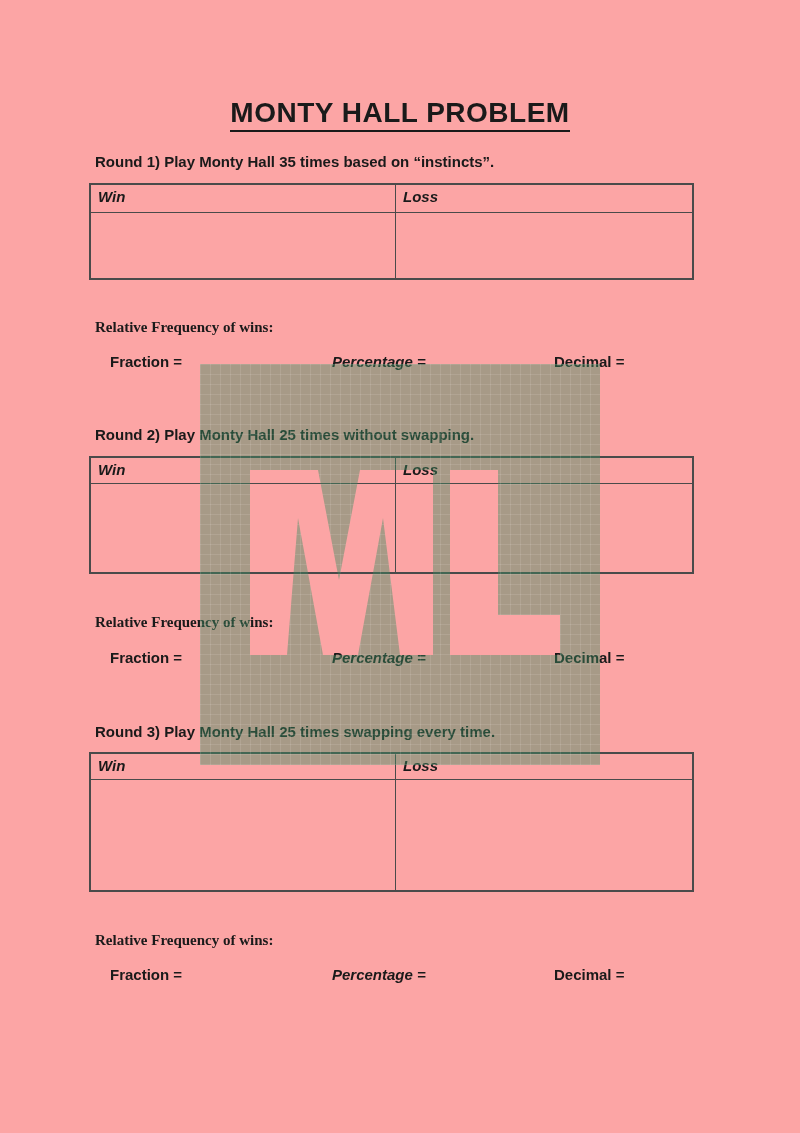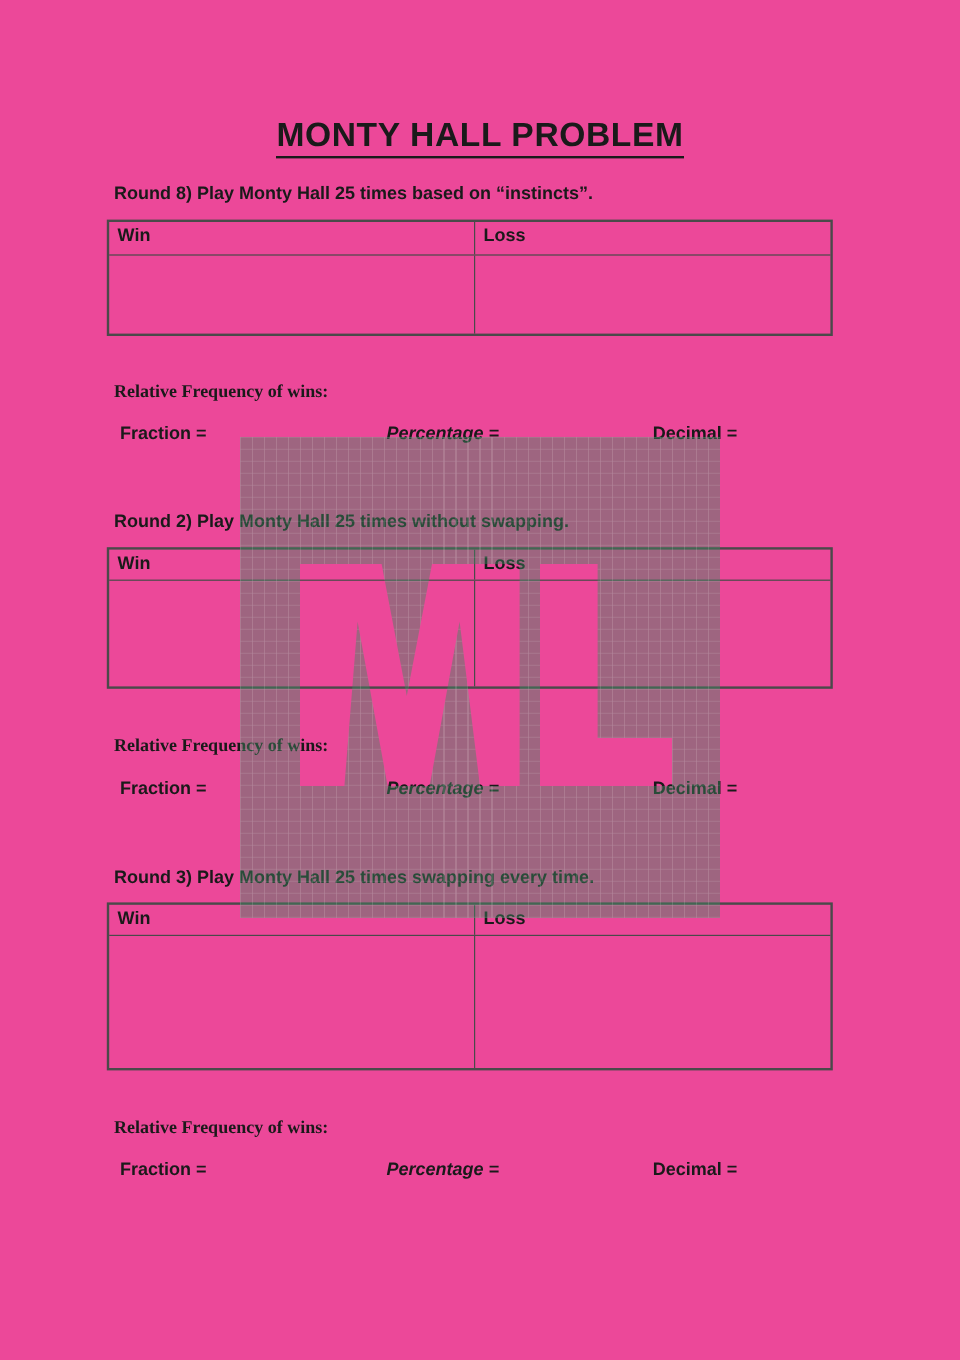--- a/index.html
+++ b/index.html
@@ -1,56 +1,56 @@
 <!DOCTYPE html>
 <html><head>
 <meta charset="utf-8">
 <style>
   html,body { margin:0; padding:0; background:#ffffff; }
   #page {
-    position:relative; width:800px; height:1133px; background:#ec4899;
+    position:relative; width:800px; height:1133px; background:#fca5a5;
     font-family:"Liberation Sans","DejaVu Sans",sans-serif; color:#1a1a1a;
     overflow:hidden;
   }
   .abs { position:absolute; }
   #doc-title-wrap { top:98px; left:0; width:800px; text-align:center; }
   #doc-title {
     display:inline-block; font-size:28px; font-weight:bold; letter-spacing:0.5px;
     border-bottom:2px solid #1a1a1a; padding-bottom:2px; line-height:30px;
   }
   .heading { left:95px; font-size:15px; font-weight:bold; line-height:18px; white-space:nowrap; }
   .freq-label { left:95px; font-size:15px; font-weight:bold; line-height:18px;font-family:Liberation Serif, serif; }
-  .field-row { left:0; width:724px; height:18px; }
+  .field-row { left:10px; width:724px; height:18px; }
   .field-row span {
     position:absolute; font-size:15px; font-weight:bold; line-height:18px; white-space:nowrap;
   }
   .f-fraction { left:100px; } .f-percentage { left:322px;font-style:italic; } .f-decimal { left:544px;text-align:center; }
   .wtable {
     left:89px; width:605px; border:2px solid #4a4a4a; box-sizing:border-box;
     display:flex; flex-direction:column;
   }
   .trow { display:flex; flex-direction:row; width:100%; }
   .trow.head { border-bottom:1px solid #4a4a4a; }
   .trow.body { flex:1; }
-  .cell { box-sizing:border-box; }
+  .cell { box-sizing:border-box;font-style:italic; }
   .cell.win { width:305px; border-right:1px solid #4a4a4a; }
   .cell.loss { flex:1; }
   .hcell { font-size:15px; font-weight:bold; padding:3px 0 0 7px; }
   #watermark { top:364px; left:200px; pointer-events:none; }
 </style>
 </head>
 <body>
 
 <div id="page">
 
   <div class="abs" id="doc-title-wrap">
     <span id="doc-title">MONTY HALL PROBLEM</span>
   </div>
 
-  <div class="abs heading" style="top:153px">Round 8) Play Monty Hall 25 times based on “instincts”.</div>
+  <div class="abs heading" style="top:153px">Round 1) Play Monty Hall 35 times based on “instincts”.</div>
   <div class="abs wtable" style="top:183px; height:97px">
     <div class="trow head" style="height:27px">
       <div class="cell win hcell">Win</div>
       <div class="cell loss hcell">Loss</div>
     </div>
     <div class="trow body">
       <div class="cell win"></div>
       <div class="cell loss"></div>
     </div>
   </div>

